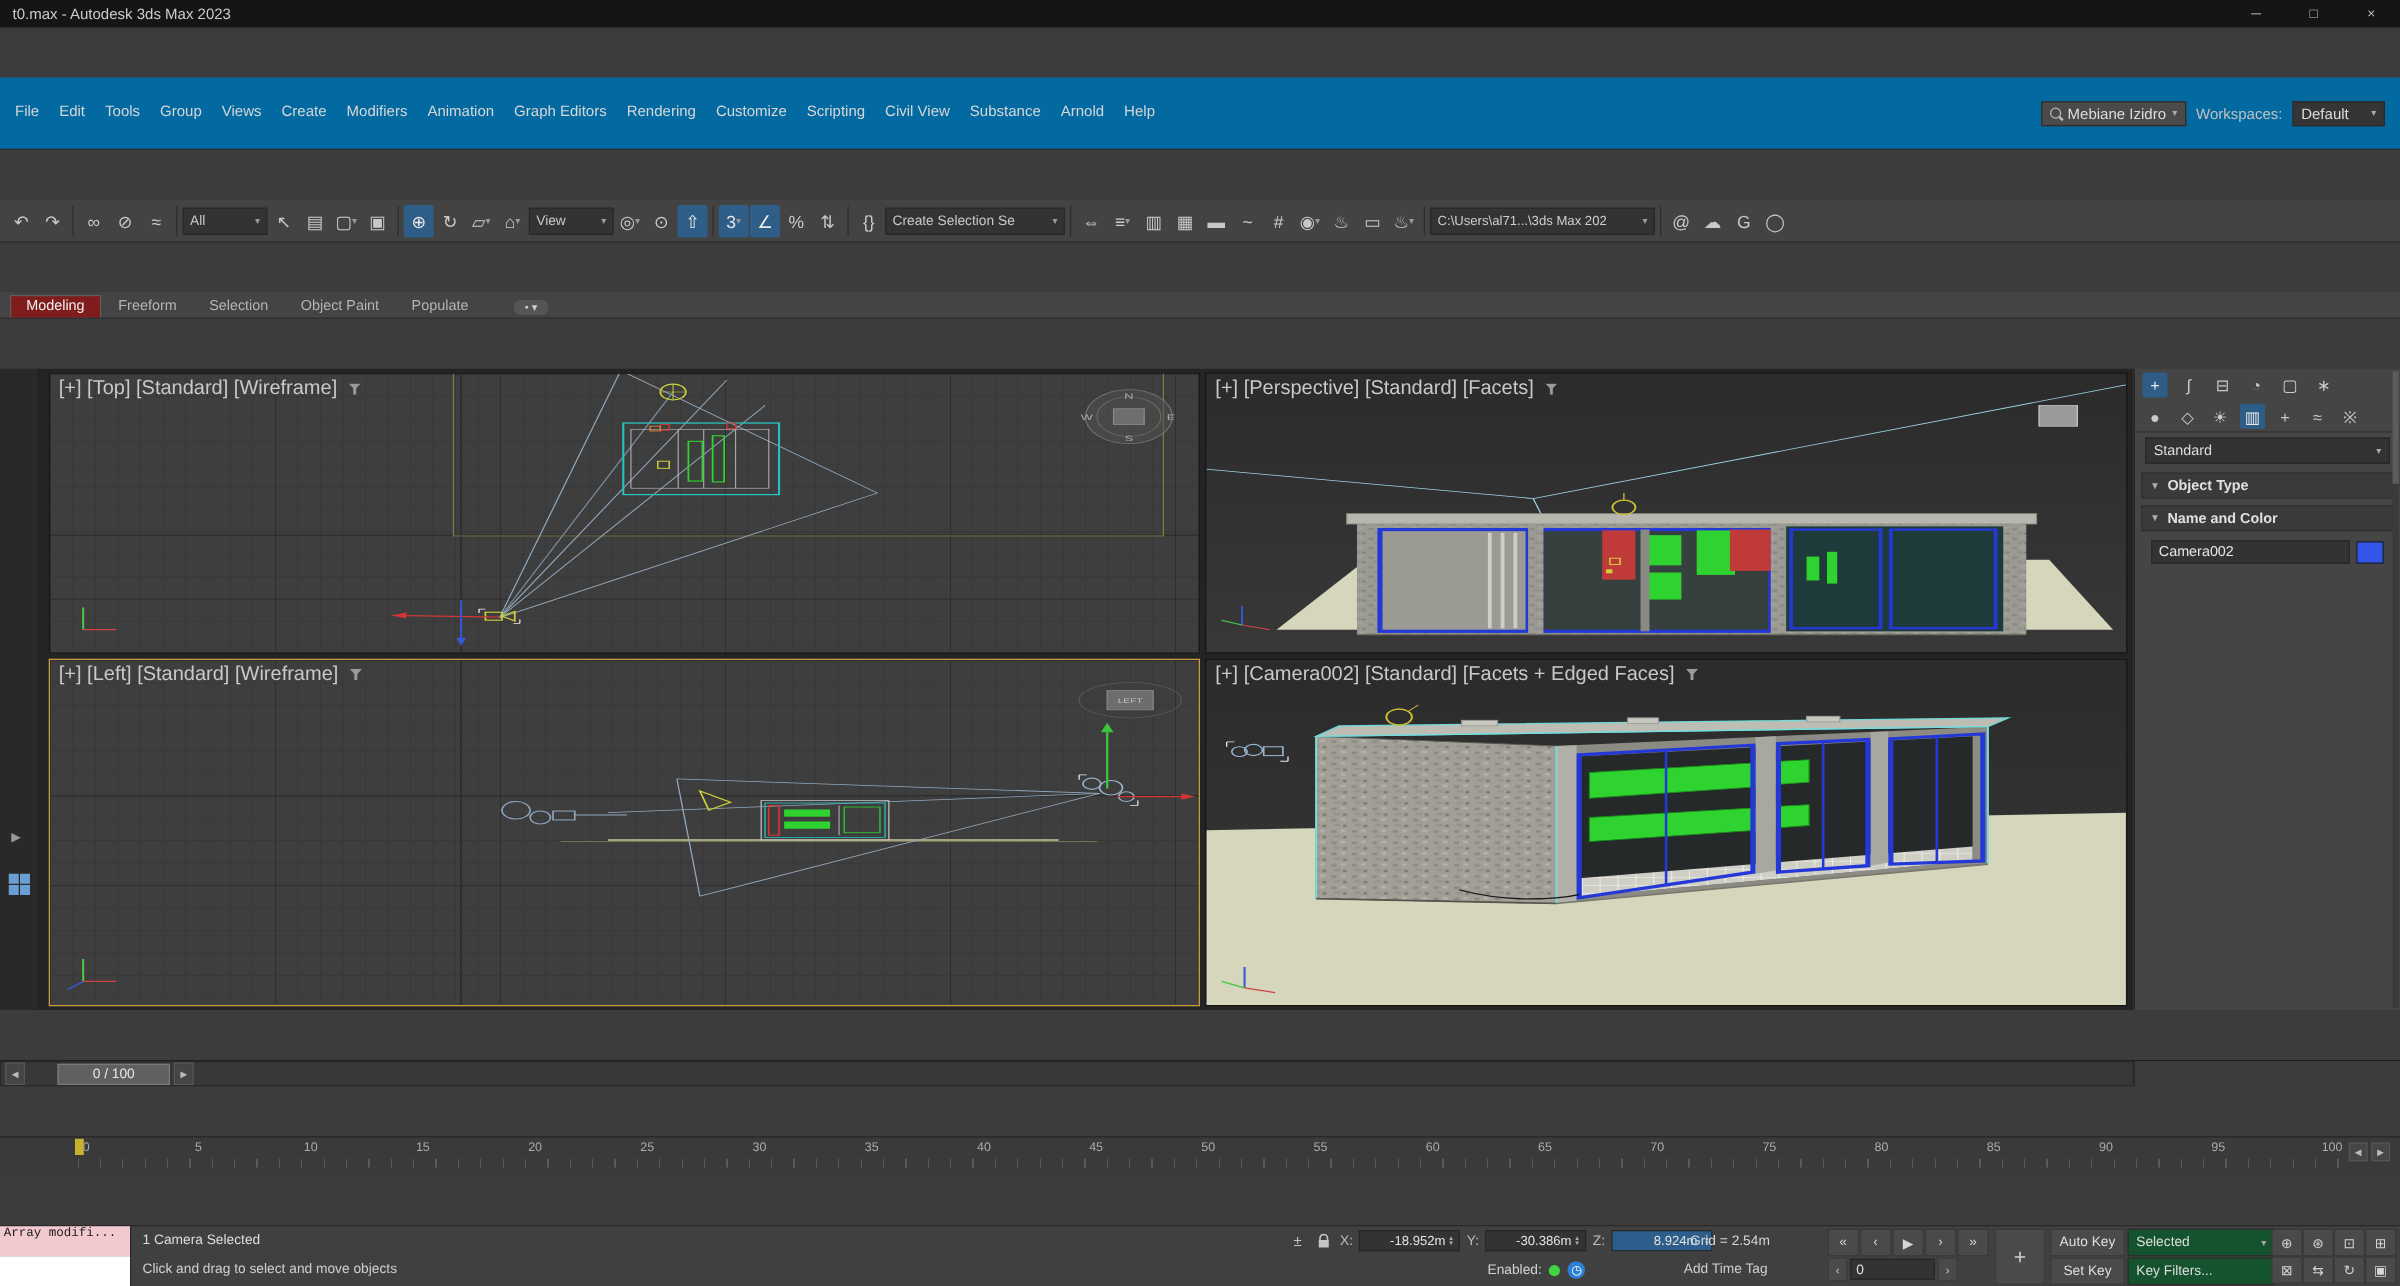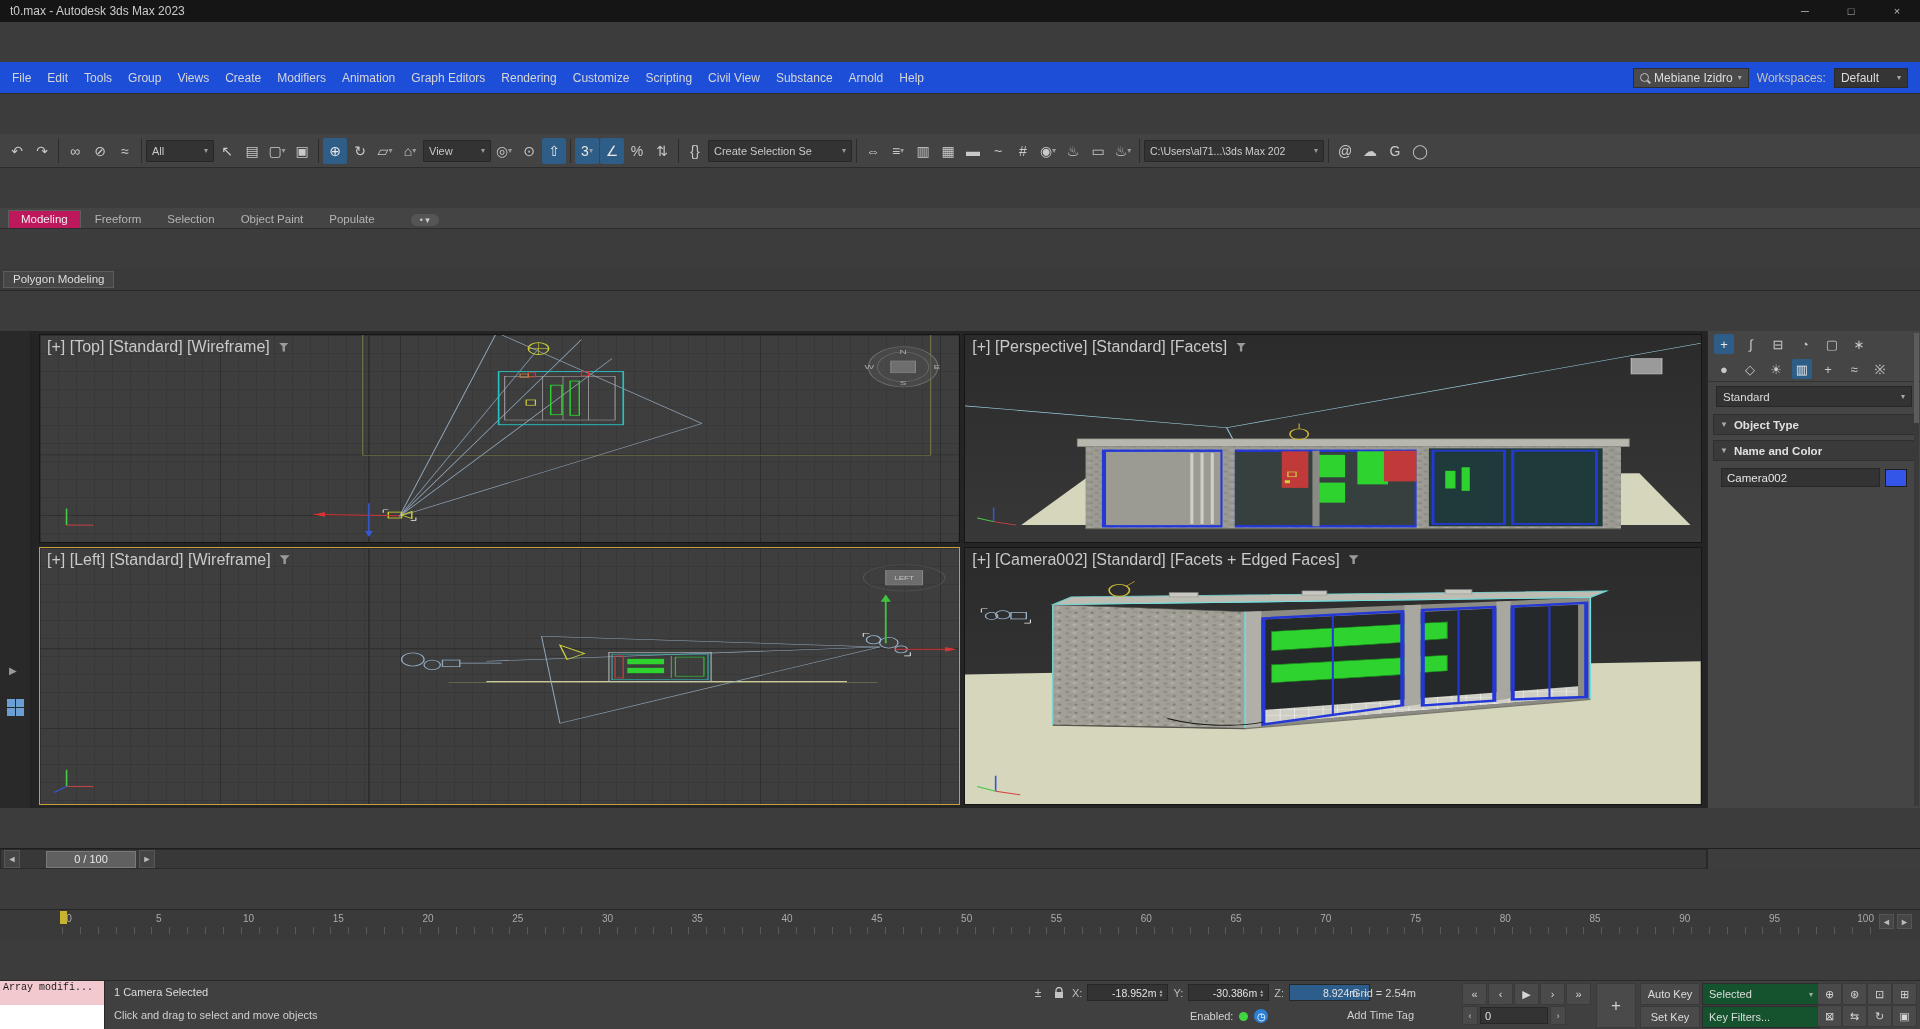--- a/index.html
+++ b/index.html
@@ -7,21 +7,21 @@
        -webkit-font-smoothing:antialiased;color:#d0d0d0;font-size:12px;}
   .app{width:1920px;height:1029px;display:flex;flex-direction:column;background:#3c3c3c;gap:40px;}
 
   
   .titlebar{height:22px;background:#151515;display:flex;align-items:center;color:#cccccc;font-size:12px;}
   .titlebar .title{padding-left:10px;}
   .winbtns{margin-left:auto;display:flex;height:100%;}
   .winbtn{width:46px;display:flex;align-items:center;justify-content:center;color:#bbb;font-size:11px;}
 
   
-  .menubar{height:23px;background:#1d4ed8;border-bottom:1px solid #2d2d2d;display:flex;align-items:center;padding:4px 4px;}
+  .menubar{height:23px;background:#0369a1;border-bottom:1px solid #2d2d2d;display:flex;padding:17px 4px;}
   .menu-item{padding:3px 8px;color:#d6d6d6;}
   .menubar-right{margin-left:auto;display:flex;align-items:center;gap:8px;padding-right:8px;}
   .userbox{display:flex;align-items:center;gap:5px;background:#4a4a4a;border:1px solid #2d2d2d;height:18px;padding:0 6px;color:#ddd;}
   .mag{width:7px;height:7px;border:1.5px solid #bbb;border-radius:50%;position:relative;display:inline-block;}
   .mag::after{content:"";position:absolute;width:4px;height:1.5px;background:#bbb;transform:rotate(45deg);left:6px;top:7px;}
   .wslabel{color:#c0c0c0;}
   .wsselect{background:#353535;border:1px solid #2a2a2a;height:18px;display:flex;align-items:center;gap:18px;padding:0 6px;color:#ddd;}
   .caret{font-size:8px;color:#aaa;}
 
   
@@ -32,21 +32,21 @@
   .tb.select,.tb.field{background:#333;border:1px solid #272727;height:20px;font-size:11px;padding:0 5px;justify-content:space-between;gap:6px;border-radius:1px;min-width:56px;}
   .tb.wide{min-width:132px;}
   .tb.field{min-width:168px;font-size:10.5px;color:#cfcfcf;}
   .tb .lbl{white-space:nowrap;overflow:hidden;}
   .tb .arr{font-size:8px;color:#9a9a9a;}
   .tb .g:empty,.tb .lbl:empty,.tb .arr:empty{display:none;}
 
   
   .ribbon-tabs{height:20px;background:#444;display:flex;align-items:flex-end;padding-left:8px;gap:2px;font-size:11.5px;border-bottom:1px solid #2d2d2d;}
   .rtab{padding:2px 12px 3px;color:#b5b5b5;}
-  .rtab.active{background:#be185d;color:#efefef;border:1px solid #5e5e5e;border-bottom:none;}
+  .rtab.active{background:#7f1d1d;color:#efefef;border:1px solid #5e5e5e;border-bottom:none;}
   .rtab.pill{margin-left:22px;background:#555;border-radius:8px;font-size:9px;color:#ccc;padding:1px 9px;margin-bottom:2px;}
   .ribbon-sub{height:21px;background:#3a3a3a;border-bottom:1px solid #282828;display:flex;align-items:center;padding-left:3px;}
   .subtab{background:#464646;border:1px solid #5c5c5c;padding:1px 9px 2px;font-size:11.5px;color:#ddd;}
 
   
   .main{flex:1;display:flex;min-height:0;}
   .left-strip{width:30px;background:#292929;position:relative;border-right:1px solid #222;}
   .strip-arrow{position:absolute;left:9px;bottom:132px;color:#999;font-size:10px;}
   .layout-grid{position:absolute;left:7px;bottom:92px;width:17px;height:17px;display:grid;grid-template-columns:8px 8px;grid-template-rows:8px 8px;gap:1px;}
   .layout-grid span{background:#6b9fd4;}
@@ -322,23 +322,20 @@
     </div>
 
   <div class="ribbon-tabs">
       <span class="rtab active">Modeling</span>
       <span class="rtab">Freeform</span>
       <span class="rtab">Selection</span>
       <span class="rtab">Object Paint</span>
       <span class="rtab">Populate</span>
       <span class="rtab pill">• ▾</span>
     </div>
-  <div class="ribbon-sub">
-    <span class="subtab">Polygon Modeling</span>
-  </div>
 
   <div class="main">
     <div class="left-strip">
       <span class="strip-arrow">▶</span>
       <div class="layout-grid">
           <span></span>
           <span></span>
           <span></span>
           <span></span>
         </div>

